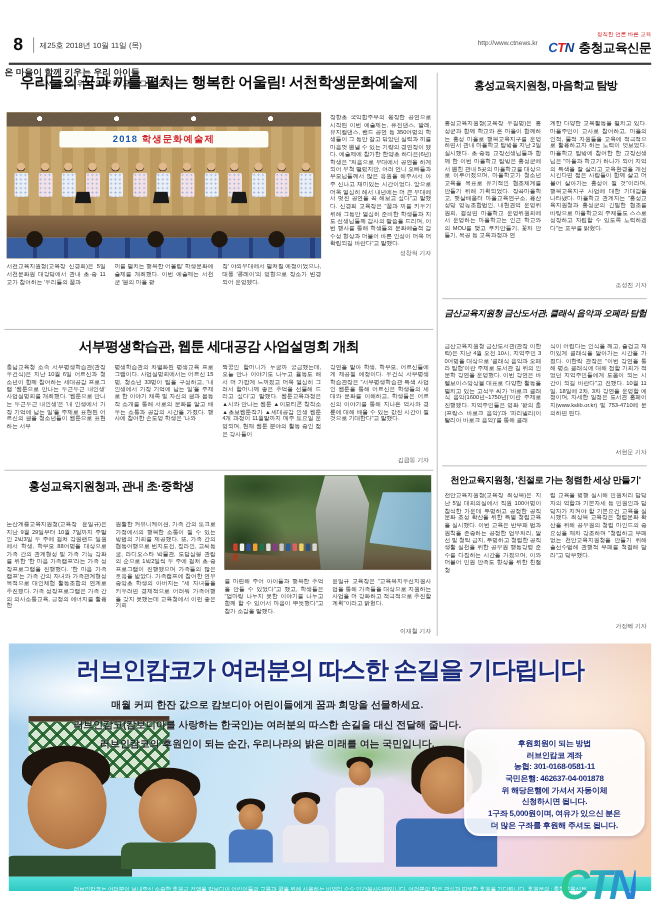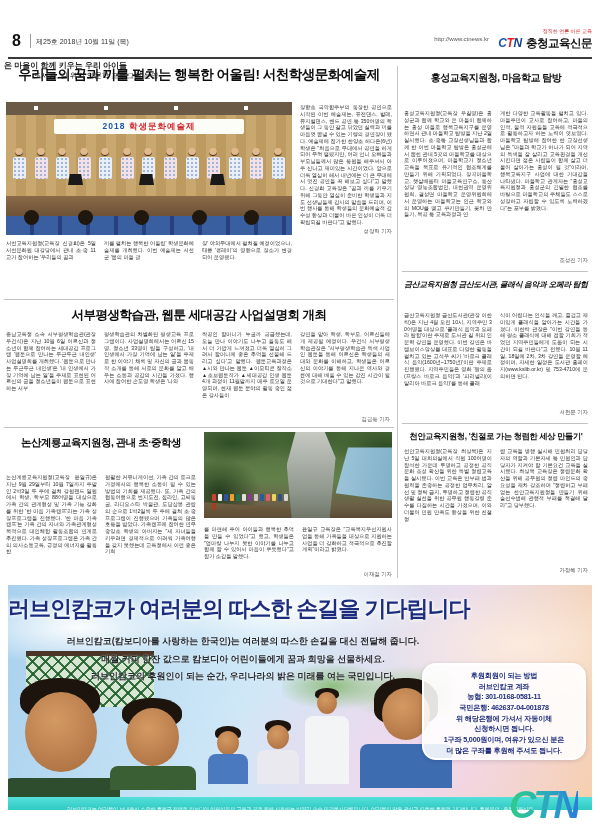--- a/index.html
+++ b/index.html
@@ -77,21 +77,21 @@
   .lp-people { position:absolute; left:8px; bottom:8px; width:78px; height:26px; display:flex; flex-wrap:wrap; gap:2px; align-content:flex-end; }
   .lp-people i { width:4px; height:7px; border-radius:1px; }
 
   
   .ad { position:absolute; top:585px; left:8px; width:584px; height:212px; overflow:hidden;
         background:radial-gradient(ellipse 180px 55px at 12% 20%, rgba(255,255,255,.95), transparent 70%),
                    radial-gradient(ellipse 230px 65px at 46% 10%, rgba(255,255,255,.85), transparent 70%),
                    radial-gradient(ellipse 210px 90px at 88% 28%, rgba(255,238,224,.85), transparent 72%),
                    radial-gradient(ellipse 320px 130px at 72% 82%, rgba(250,210,236,.55), transparent 72%),
                    linear-gradient(105deg,#a9d1ee 0%,#cfe8f7 42%,#e9dcec 72%,#f6cfa6 100%); }
-  .ad-title { position:absolute; top:9px; left:0; width:100%; font-size:22px; font-weight:900;
+  .ad-title { position:absolute; top:9px; left:0; width:100%; text-align:center; font-size:22px; font-weight:900;
               letter-spacing:-1px; color:#1b2c7e; text-shadow:0 0 3px #fff,0 0 5px #fff; }
   .ad-lines { position:absolute; top:48px; left:0; width:470px; text-align:center; color:#26292e; }
   .ad-lines div { font-size:9px; font-weight:bold; line-height:1.95; text-shadow:0 0 2px rgba(255,255,255,.8); }
   .ad-lattice { position:absolute; left:18px; top:66px; width:128px; height:56px; background-color:#d8e6d4;
         background-image:repeating-linear-gradient(45deg,rgba(26,92,38,.85) 0 2px,transparent 2px 9px),
                          repeating-linear-gradient(-45deg,rgba(26,92,38,.85) 0 2px,transparent 2px 9px);
         border-top:5px solid #4a3526; }
   .ad-green { position:absolute; right:140px; top:70px; width:170px; height:70px;
         background:radial-gradient(ellipse 80px 34px at 30% 45%,#8fbf7f,transparent 70%),
                    radial-gradient(ellipse 90px 40px at 75% 55%,#a8cf96,transparent 70%); }
@@ -196,21 +196,21 @@
         <span class="txt">짝꿍인 할머니가 누굴까 궁금했는데, 오늘 만나 이야기도 나누고 율동도 해서 더 가깝게 느껴졌고 더욱 열심히 그려서 할머니께 좋은 추억을 선물해 드리고 싶다'고 말했다. 웹툰교육과정은 ▲시와 만나는 웹툰 ▲이모티콘 창작소 ▲초보웹툰작가 ▲세대공감 인생 웹툰 4개 과정이 11월말까지 매주 토요일 운영되며, 현재 웹툰 분야의 활동 중인 젊은 강사들이</span>
       </div>
     <div class="col" style="width:90px;height:92px;">
         <span class="txt">강연을 맡아 학생, 학부모, 어르신들에게 제공될 예정이다. 우건식 서부평생학습관장은 "서부평생학습관 특색 사업인 웹툰을 통해 어르신은 학생들의 세대와 문화를 이해하고, 학생들은 어르신의 이야기를 통해 지나온 역사와 경륜에 대해 배울 수 있는 값진 시간이 될 것으로 기대한다"고 말했다.</span>
         <span class="byline">김금동 기자</span>
       </div>
   </div>
   <div class="rule" style="top:367px;left:0;width:390px;"></div>
 
   <div class="hl hl3">
-    <div>논산계룡교육지원청, 관내 초·중학생</div>
+    <div>홍성교육지원청과, 관내 초·중학생</div>
   </div>
 
   <div class="land">
     <div class="lp-trees"></div>
     <div class="lp-cliff"></div>
     <div class="lp-river"></div>
     <div class="lp-path"></div>
     <div class="lp-people">
       <i style="background:#d04030"></i>
         <i style="background:#f0f0f0"></i>
@@ -283,22 +283,22 @@
         <span class="byline">가정혜 기자</span>
       </div>
   </div>
 </div>
 
 <div class="ad">
   <div class="ad-lattice"></div>
   <div class="ad-green"></div>
   <div class="ad-title">러브인캄코가 여러분의 따스한 손길을 기다립니다</div>
   <div class="ad-lines">
+    <div>매월 커피 한잔 값으로 캄보디아 어린이들에게 꿈과 희망을 선물하세요.</div>
     <div>러브인캄코(캄보디아를 사랑하는 한국인)는 여러분의 따스한 손길을 대신 전달해 줍니다.</div>
-    <div>매월 커피 한잔 값으로 캄보디아 어린이들에게 꿈과 희망을 선물하세요.</div>
     <div>러브인캄코의 후원인이 되는 순간, 우리나라의 밝은 미래를 여는 국민입니다.</div>
   </div>
 
   <div class="ad-kids">
     <div class="fig" style="left:0;bottom:-10px;width:108px;height:116px;">
       <div class="f-hair" style="left:12px;top:0;width:80px;height:42px;"></div>
       <div class="f-face" style="left:17px;top:14px;width:72px;height:80px;"></div>
       <div class="f-body" style="left:-4px;bottom:-14px;width:116px;height:30px;background:#2e4d2e;"></div>
     </div>
     <div class="fig" style="left:102px;bottom:-6px;width:86px;height:92px;">

